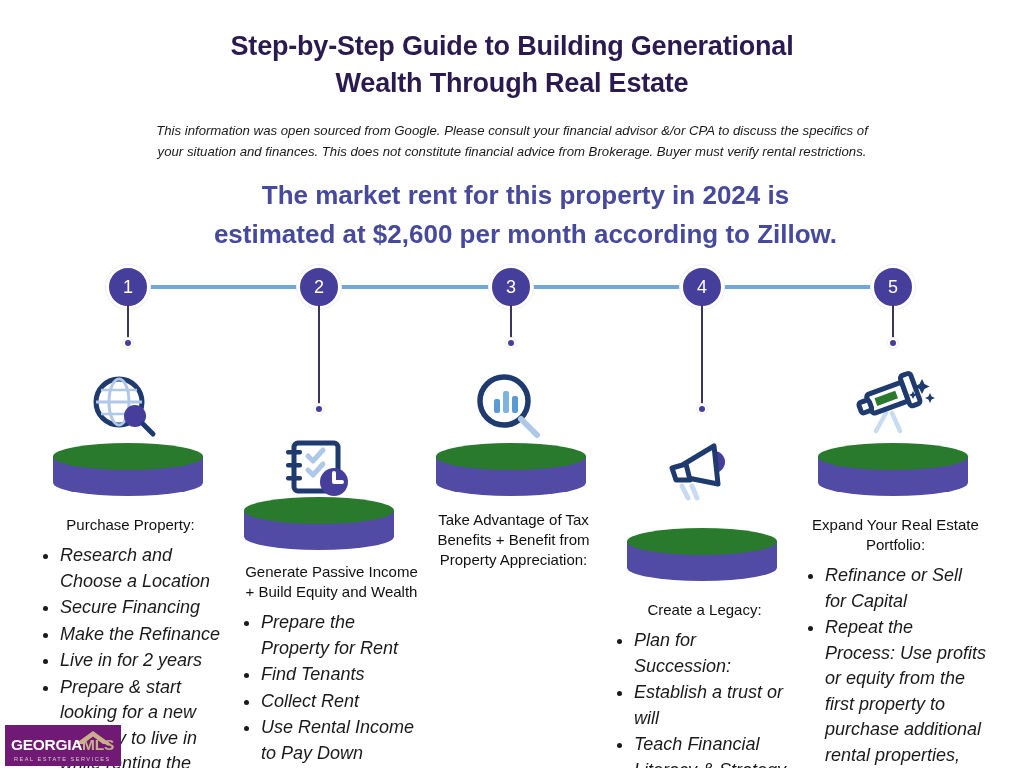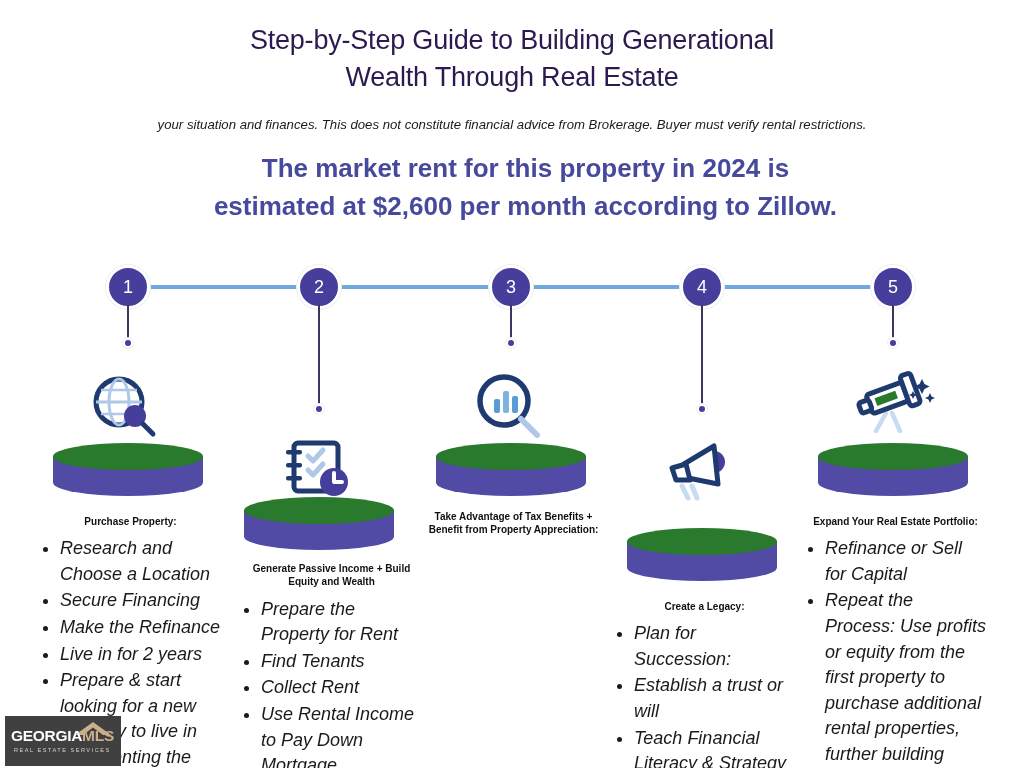--- a/index.html
+++ b/index.html
@@ -10,25 +10,25 @@
     background: #ffffff;
     font-family: "Liberation Sans", sans-serif;
     position: relative;
     overflow: hidden;
   }
 
   
   .main-title {
     text-align: center;
     color: #2B1A4F;
-    font-weight: normal;
+    font-weight: bold;
     font-size: 27px;
     line-height: 1.38;
     letter-spacing: -0.2px;
-    padding-top: 22px;
+    padding-top: 28px;
   }
   .main-title .tline { display: block; }
 
   .disclaimer {
     text-align: center;
     font-style: italic;
     font-size: 13.2px;
     color: #1a1a1a;
     line-height: 1.62;
     margin: 17px auto 0 auto;
@@ -147,43 +147,43 @@
   }
 
   
   .col-text {
     position: absolute;
     width: 185px;
     margin-left: -92px;
   }
   .col-head {
     text-align: center;
-    font-weight: bold;
-    font-size: 10px;
+    font-weight: normal;
+    font-size: 15px;
     line-height: 1.34;
     color: #111111;
   }
   .col-list {
     margin-top: 8px;
     padding-left: 22px;
     font-size: 18px;
     line-height: 1.42;
     color: #1a1a1a;
     font-style: italic;
   }
   .col-list li { margin-bottom: 1px; }
 
   
   .logo {
     position: absolute;
     left: 5px;
     bottom: 2px;
     width: 116px;
-    height: 50px;
-    background: #404040;
+    height: 41px;
+    background: #701a75;
     overflow: hidden;
   }
   .logo-main {
     position: absolute;
     left: 6px;
     top: 11px;
     font-size: 15.5px;
     font-weight: bold;
     letter-spacing: -0.3px;
     color: #ffffff;
@@ -207,20 +207,21 @@
 </style>
 </head>
 <body>
 
 <div class="main-title">
   <span class="tline">Step-by-Step Guide to Building Generational</span>
   <span class="tline">Wealth Through Real Estate</span>
 </div>
 
 <div class="disclaimer">
+  <span class="dline">This information was open sourced from Google.  Please consult your financial advisor &amp;/or CPA to discuss the specifics of</span>
   <span class="dline">your situation and finances. This does not constitute financial advice from Brokerage. Buyer must verify rental restrictions.</span>
 </div>
 
 <div class="rent-note">
   <span class="rline">The market rent for this property in 2024 is</span>
   <span class="rline">estimated at  $2,600 per month according to Zillow.</span>
 </div>
 
 <div class="timeline">
   <div class="rail"></div>

